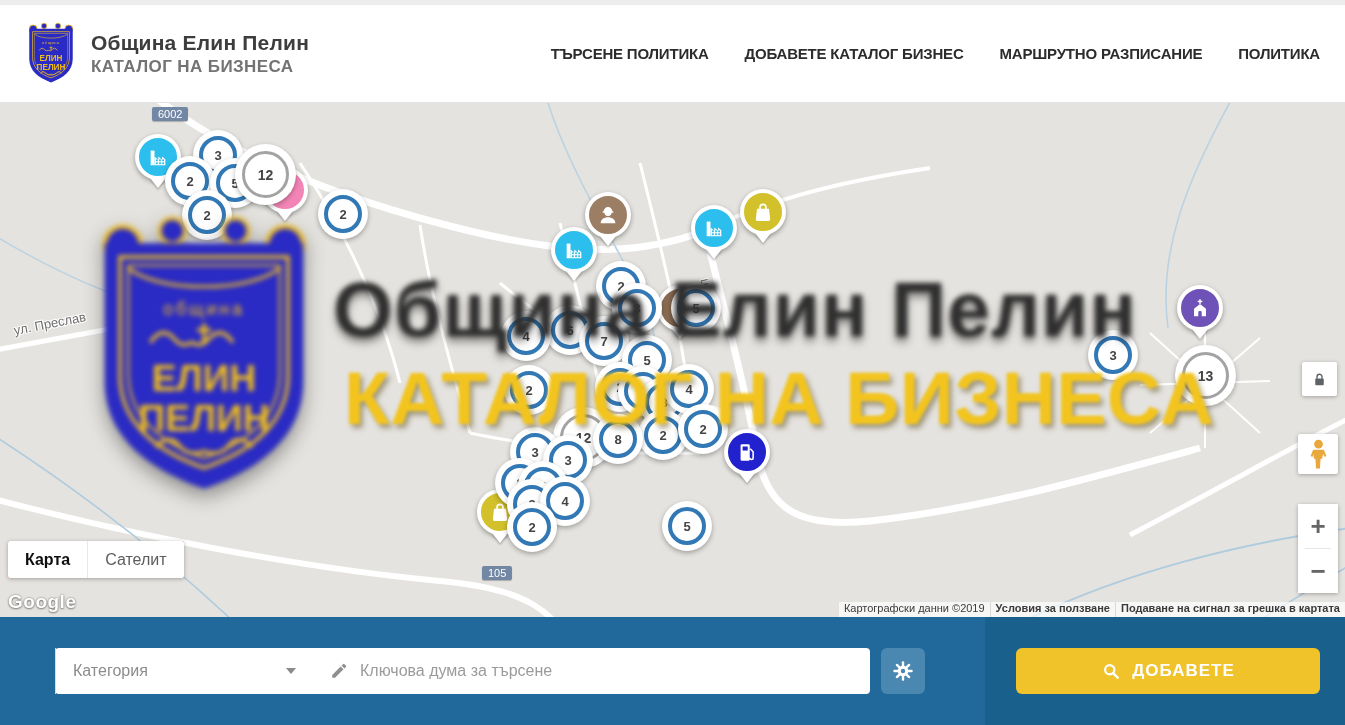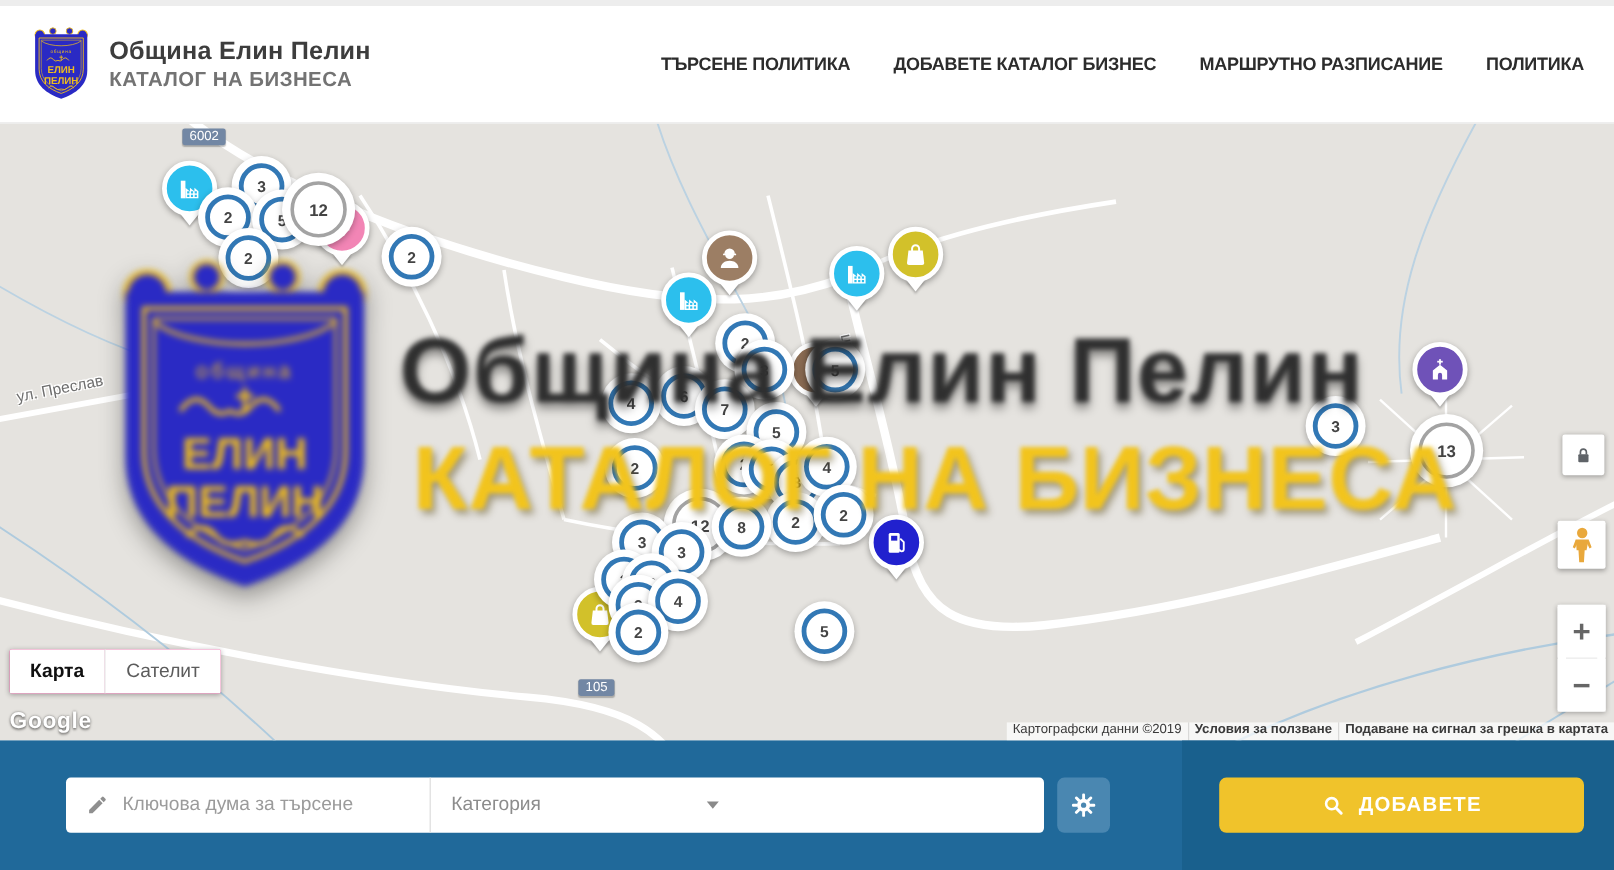--- a/index.html
+++ b/index.html
@@ -409,30 +409,30 @@
     <button class="zoom-btn">+</button>
     <div class="zoom-div"></div>
     <button class="zoom-btn">−</button>
   </div>
 </div>
 
 <div class="searchbar">
   <div class="sb-right-panel"></div>
 
   <div class="field-group">
+    <div class="field field-select field-category">
+      <span class="select-label">Категория</span>
+      <span class="caret"></span>
+    </div>
     <div class="field field-keyword">
       <svg width="18" height="18" viewBox="0 0 24 24" fill="#8f8f8f">
         <path d="M3 17.2 V21 h3.8 L18 9.8 14.2 6 z"></path>
         <path d="M15.4 4.8 l3.8 3.8 1.9 -1.9 a1.3 1.3 0 0 0 0 -1.9 l-1.9 -1.9 a1.3 1.3 0 0 0 -1.9 0 z"></path>
       </svg>
       <input type="text" placeholder="Ключова дума за търсене" style="">
-    </div>
-    <div class="field field-select field-category">
-      <span class="select-label">Категория</span>
-      <span class="caret"></span>
     </div>
   </div>
 
   <button class="gear-btn">
     <svg width="24" height="24" viewBox="0 0 24 24">
       <g fill="#fff">
         <circle cx="12" cy="12" r="5.4"></circle>
         <rect x="10.8" y="2.3" width="2.4" height="5" rx="1"></rect>
         <rect x="10.8" y="2.3" width="2.4" height="5" rx="1" transform="rotate(45 12 12)"></rect>
         <rect x="10.8" y="2.3" width="2.4" height="5" rx="1" transform="rotate(90 12 12)"></rect>

